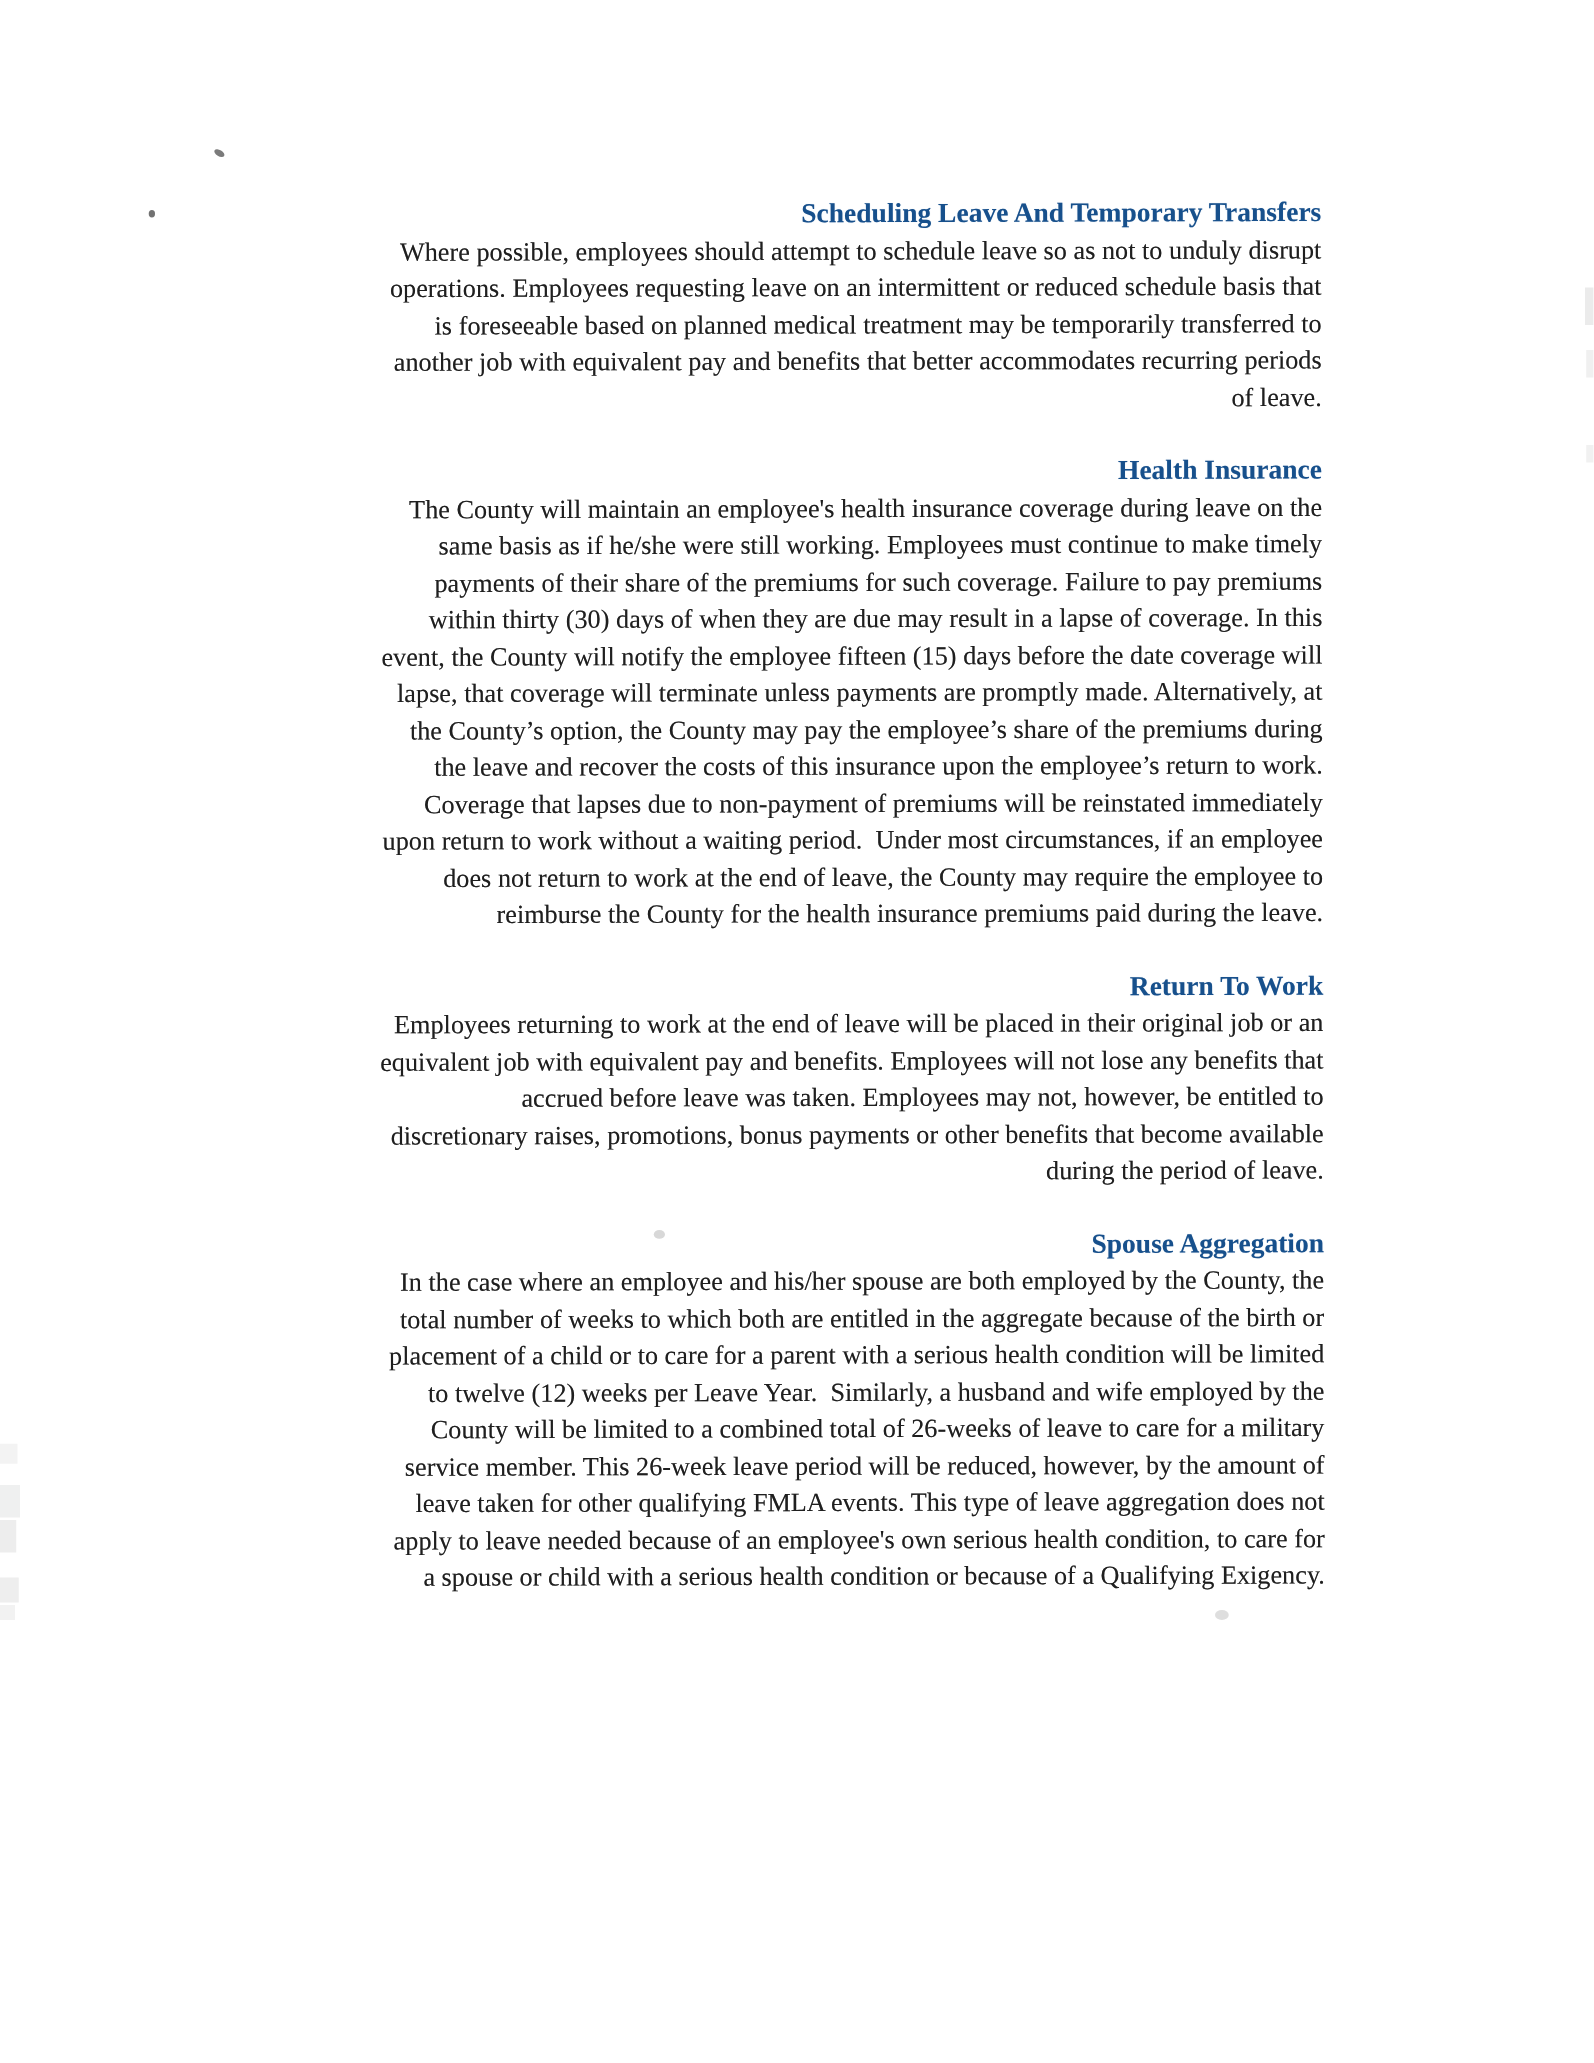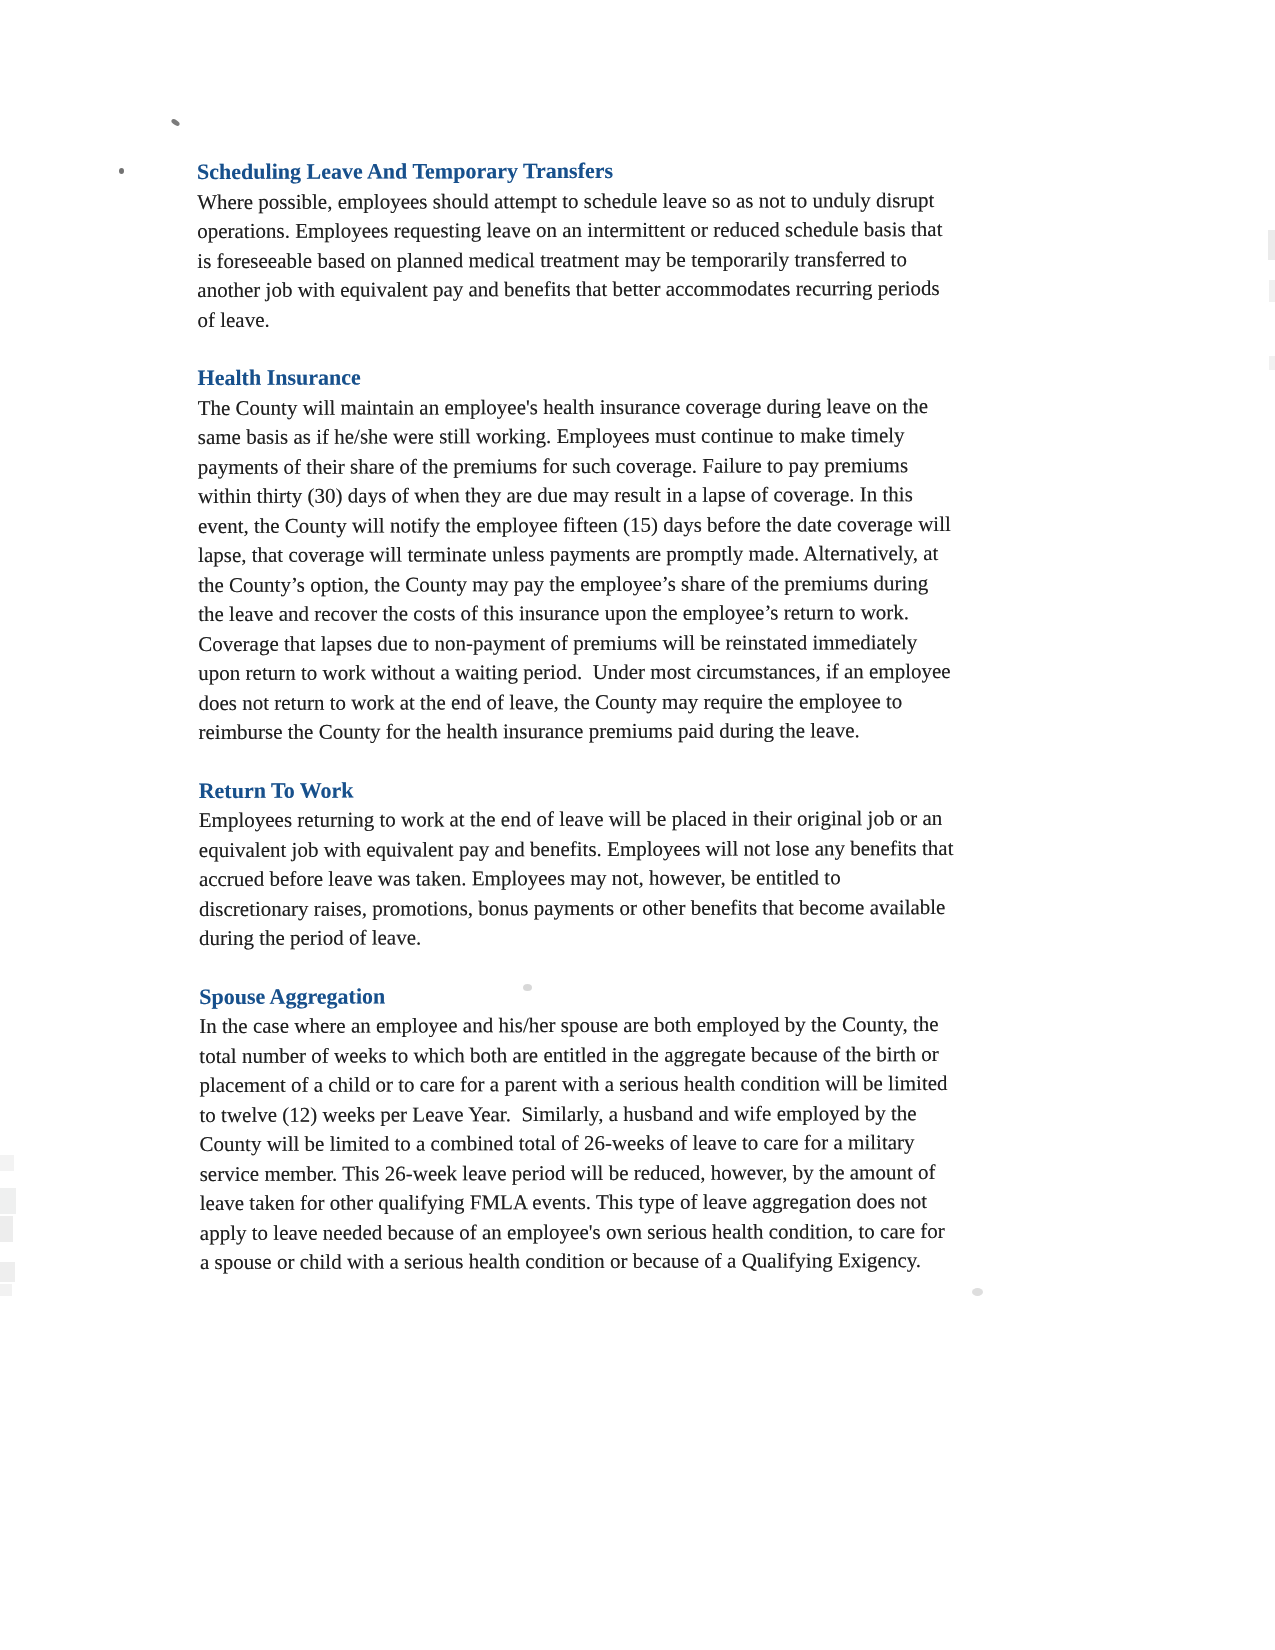--- a/index.html
+++ b/index.html
@@ -3,20 +3,21 @@
 <meta charset="utf-8">
 <style>
   html, body { margin: 0; padding: 0; background: #ffffff; }
   .page {
     position: relative;
     width: 1275px;
     height: 1650px;
     background: #ffffff;
     overflow: hidden;
     font-family: "Liberation Serif", "DejaVu Serif", serif;
+    text-align: right;
   }
   .content {
     position: absolute;
     left: 197px;
     top: 157px;
     width: 860px;
     transform: rotate(-0.15deg);
     transform-origin: left top;
   }
   .doc-section { margin: 0 0 28px 0; }

